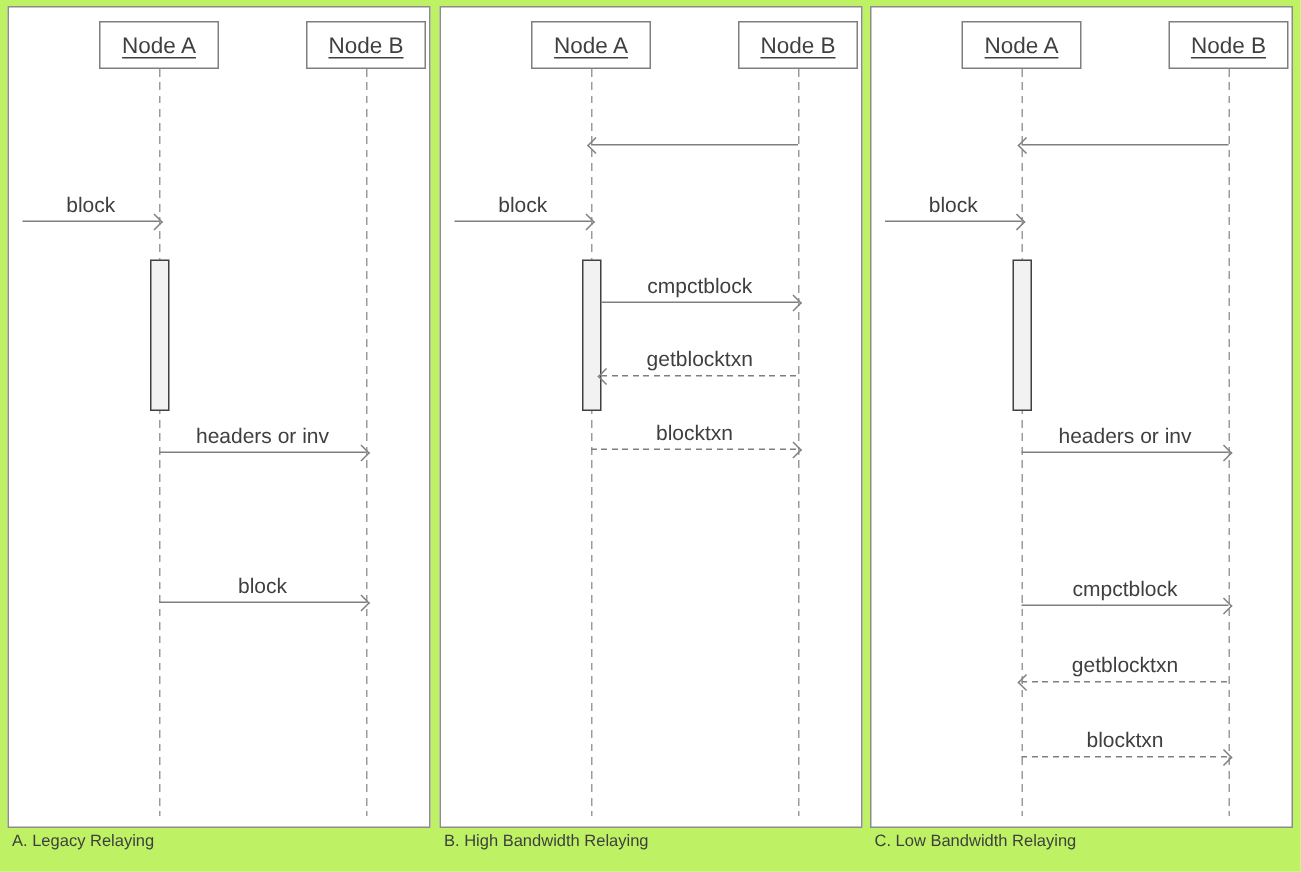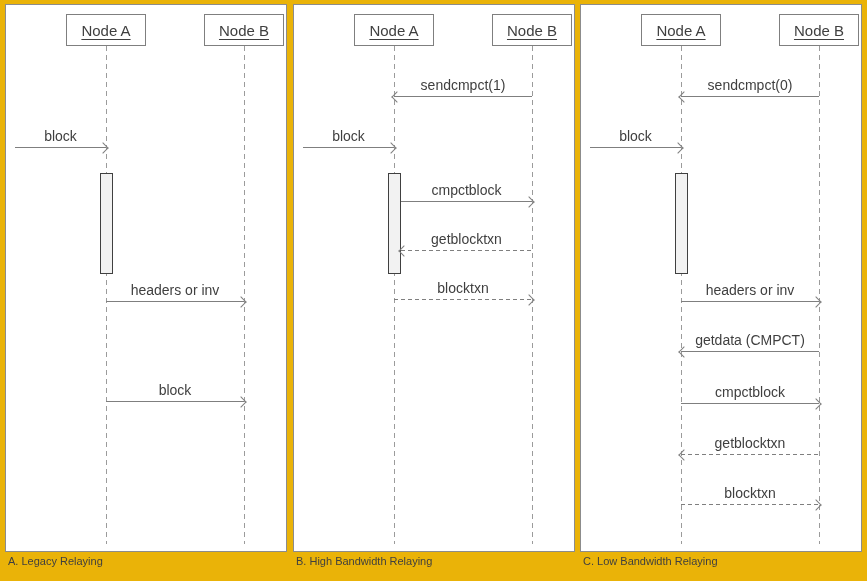--- a/index.html
+++ b/index.html
@@ -10,21 +10,21 @@
     --act-fill:#f2f2f2;
     --act-border:#404040;
   }
   *{margin:0;padding:0;box-sizing:border-box;}
   body{
     width:867px;height:581px;background:#ffffff;
     font-family:"Liberation Sans", sans-serif;
     color:var(--text);
     position:relative;overflow:hidden;
   }
-  .stage{position:absolute;left:0;top:0;width:867px;height:581px;background:#eab308;}
+  .stage{position:absolute;left:0;top:0;width:867px;height:581px;background:#bef264;}
   .panel{
     position:absolute;top:4px;width:282px;height:548px;
     border:1px solid var(--panel-border);background:#fff;
   }
   .panel.pA{left:5px;}
   .panel.pB{left:293px;}
   .panel.pC{left:580px;}
 
   .actor{
     position:absolute;top:9px;width:80px;height:32px;
@@ -121,21 +121,20 @@
       <span>Node A</span>
     </div>
     <div class="actor b">
       <span>Node B</span>
     </div>
     <div class="lifeline a"></div>
     <div class="lifeline b"></div>
     <div class="activation"></div>
 
     <div class="msg to-left" style="top:69px;left:100px;width:138px;">
-      <div class="lbl">sendcmpct(1)</div>
       <div class="line"></div>
       <span class="head"></span>
     </div>
     <div class="msg to-right" style="top:120px;left:9px;width:91px;">
       <div class="lbl">block</div>
       <div class="line"></div>
       <span class="head"></span>
     </div>
     <div class="msg to-right" style="top:174px;left:107px;width:131px;">
       <div class="lbl">cmpctblock</div>
@@ -159,36 +158,30 @@
       <span>Node A</span>
     </div>
     <div class="actor b">
       <span>Node B</span>
     </div>
     <div class="lifeline a"></div>
     <div class="lifeline b"></div>
     <div class="activation"></div>
 
     <div class="msg to-left" style="top:69px;left:100px;width:138px;">
-      <div class="lbl">sendcmpct(0)</div>
       <div class="line"></div>
       <span class="head"></span>
     </div>
     <div class="msg to-right" style="top:120px;left:9px;width:91px;">
       <div class="lbl">block</div>
       <div class="line"></div>
       <span class="head"></span>
     </div>
     <div class="msg to-right" style="top:274px;left:100px;width:138px;">
       <div class="lbl">headers or inv</div>
-      <div class="line"></div>
-      <span class="head"></span>
-    </div>
-    <div class="msg to-left" style="top:324px;left:100px;width:138px;">
-      <div class="lbl">getdata (CMPCT)</div>
       <div class="line"></div>
       <span class="head"></span>
     </div>
     <div class="msg to-right" style="top:376px;left:100px;width:138px;">
       <div class="lbl">cmpctblock</div>
       <div class="line"></div>
       <span class="head"></span>
     </div>
     <div class="msg to-left dashed" style="top:427px;left:100px;width:138px;">
       <div class="lbl">getblocktxn</div>

